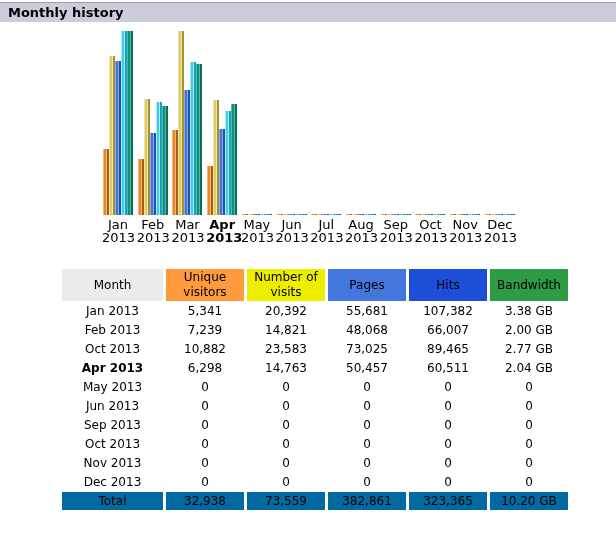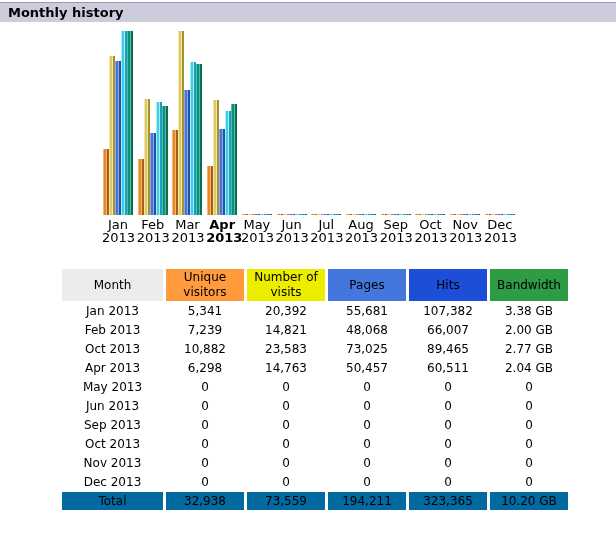--- a/index.html
+++ b/index.html
@@ -54,21 +54,21 @@
     font-weight: normal; font-size: 12px;
     text-align: center; vertical-align: middle;
     padding: 1px 2px; line-height: 15px;
   }
   .history-table th.month-col { width: 101px; background: #ECECEC; }
   .history-table th.metric-col { width: 78px; }
   .history-table td {
     text-align: center; padding: 1px 2px;
     height: 17px; font-size: 12px; line-height: 16px;
   }
-  .history-table td.bold { font-weight: normal; }
+  .history-table td.bold { font-weight: bold; }
   .history-table tr.total-row td { background: #0369a1; }
 </style>
 </head>
 <body>
 
 <div class="title-bar">
   <span class="title-text">Monthly history</span>
 </div>
 
 <div class="chart">
@@ -301,18 +301,18 @@
         <td>0</td>
         <td>0</td>
         <td>0</td>
       </tr>
     </tbody>
   <tfoot>
     <tr id="foot-row" class="total-row">
         <td>Total</td>
         <td>32,938</td>
         <td>73,559</td>
-        <td>194,211</td>
+        <td>382,861</td>
         <td>323,365</td>
         <td>10.20 GB</td>
       </tr>
   </tfoot>
 </table>
 
 </body></html>

